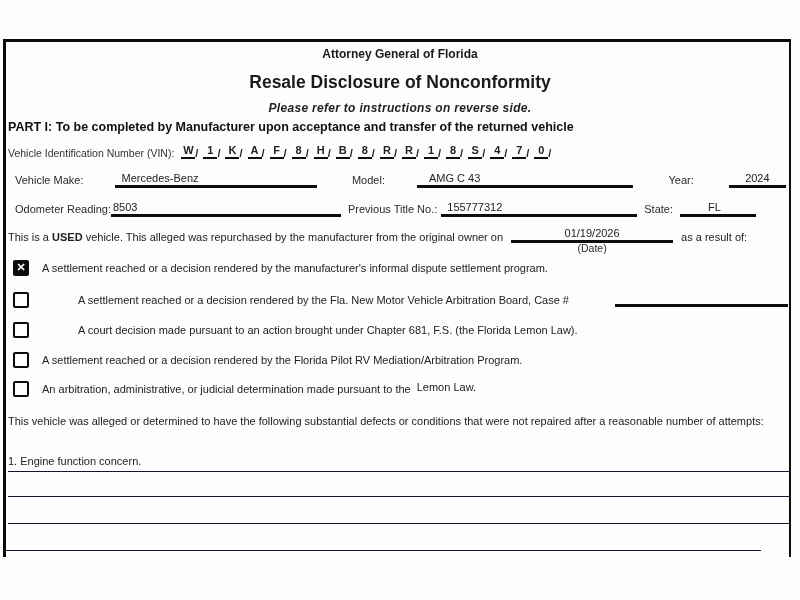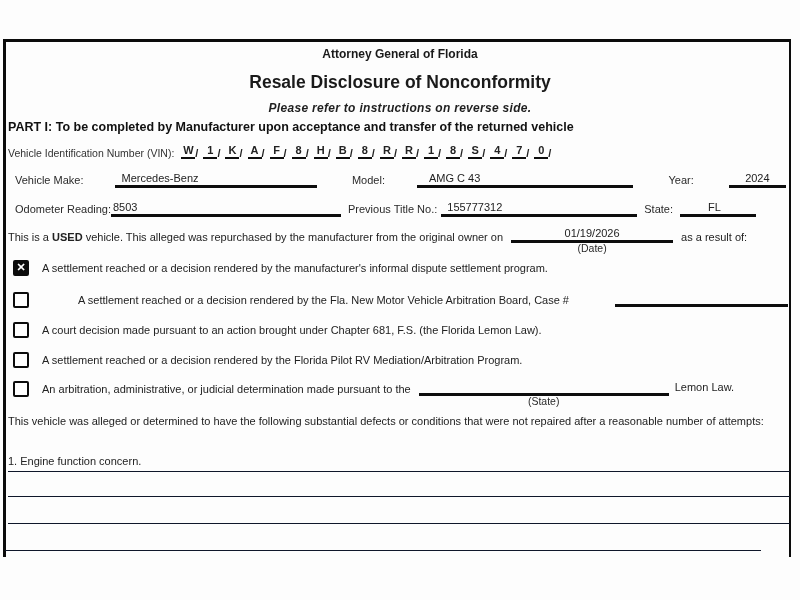--- a/index.html
+++ b/index.html
@@ -41,21 +41,21 @@
   .w-state { width:76px;  padding-left:28px; }
   .gap4 { margin-left:4px; } .gap7 { margin-left:7px; }
 
   .used-row { top:227px; left:8px; right:14px; display:flex; align-items:flex-end; }
   .date-blank { position:relative; width:162px; border-bottom:3px solid #0d0d0d;
                 text-align:center; padding-bottom:1px; margin:0 8px; }
   .date-caption { position:absolute; top:100%; left:0; right:0; text-align:center;
                   font-size:10.5px; color:#2a2a2a; padding-top:2px; }
 
   .cb-row { left:13px; right:12px; display:flex; align-items:center; }
-  .cb1 { top:260px; } .cb2 { top:292px;gap:36px; } .cb3 { top:322px; } .cb4 { top:352px; } .cb5 { top:381px; }
+  .cb1 { top:260px; } .cb2 { top:292px;gap:36px; } .cb3 { top:322px;gap:36px; } .cb4 { top:352px; } .cb5 { top:381px; }
   .checkbox { flex:0 0 auto; width:16px; height:16px; border:2.5px solid #0c0c0c;
               background:#fff; border-radius:2px; position:relative; }
   .checkbox.checked { background:#0c0c0c; }
   .checkbox.checked::after { content:"\2715"; position:absolute; left:0; right:0; top:-1px;
               text-align:center; color:#fff; font-size:11px; font-weight:bold; }
   .cb-label { margin-left:13px; white-space:nowrap; }
   .cb-blank { flex:1 1 auto; border-bottom:3px solid #0d0d0d; height:14px; margin-left:10px; }
   .state-blank { position:relative; width:250px; border-bottom:3px solid #0d0d0d;
                  height:14px; margin-left:8px; flex:0 0 auto; }
   .state-caption { position:absolute; top:100%; left:0; right:0; text-align:center;
@@ -156,23 +156,20 @@
   </div>
 
   <div class="row cb-row cb4">
     <span class="checkbox"></span>
     <span class="cb-label">A settlement reached or a decision rendered by the Florida Pilot RV Mediation/Arbitration Program.</span>
   </div>
 
   <div class="row cb-row cb5">
     <span class="checkbox"></span>
     <span class="cb-label">An arbitration, administrative, or judicial determination made pursuant to the</span>
-    <span class="state-blank">
-      <span class="state-caption">(State)</span>
-    </span>
     <span class="cb-suffix">Lemon Law.</span>
   </div>
 
   <div class="row defects-intro">This vehicle was alleged or determined to have the following substantial defects or conditions that were not repaired after a reasonable number of attempts:</div>
 
   <div class="defect-line dl1">1. Engine function concern.</div>
   <div class="defect-line dl2"></div>
   <div class="defect-line dl3"></div>
   <div class="defect-line dl4"></div>
 

